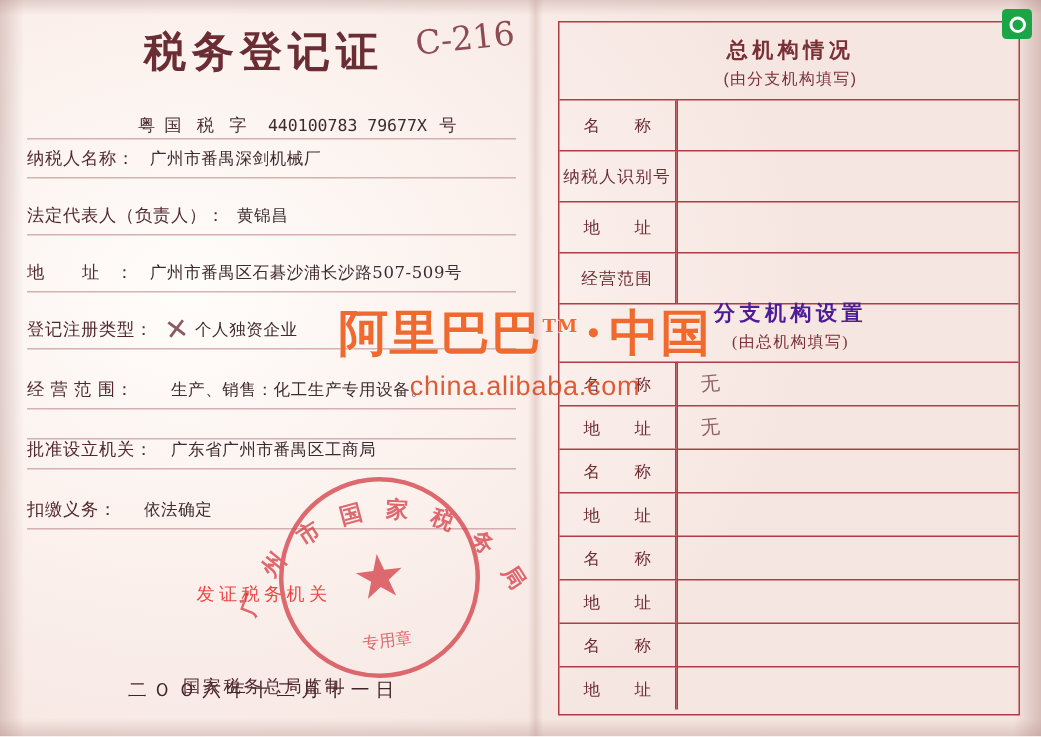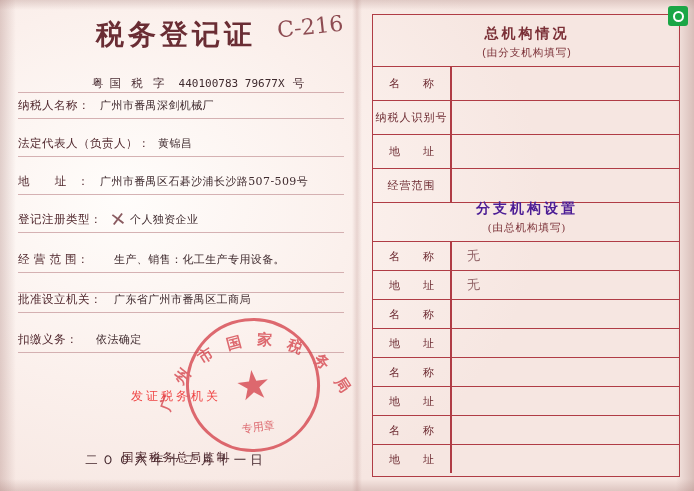--- a/index.html
+++ b/index.html
@@ -493,17 +493,23 @@
     </div>
     <div class="tbl-row" style="top:429px;height:29px;">
       <div class="tbl-label wide-sp">地        址</div>
       <div class="tbl-cell"></div>
     </div>
 
     <div class="vline" style="top:51px;height:136px;"></div>
     <div class="vline" style="top:226px;height:232px;"></div>
   </div>
 
+  <div class="watermark">
+    <div class="wm-main">
+      <span>阿里巴巴</span><span class="tm">TM</span><span class="sep">·</span><span>中国</span>
+    </div>
+    <div class="wm-sub">china.alibaba.com</div>
+  </div>
 
   <div class="badge">
     <div class="inner"></div>
   </div>
 </div>
 
 </body></html>

